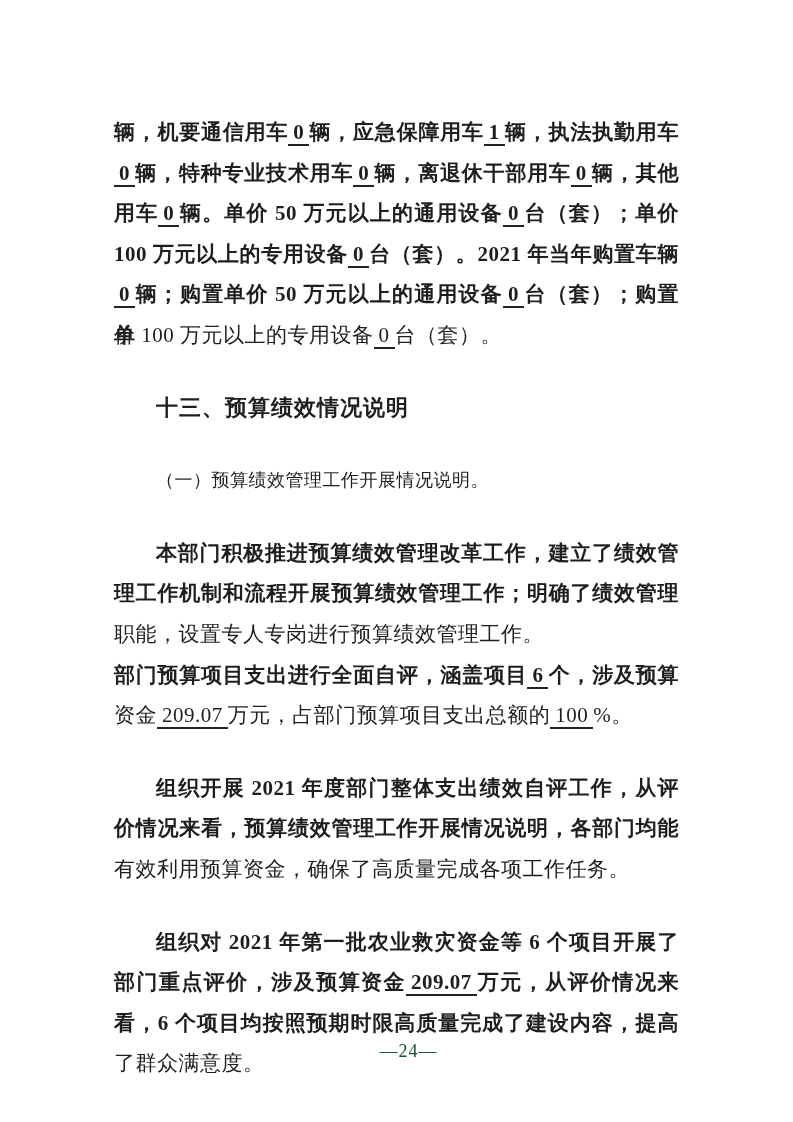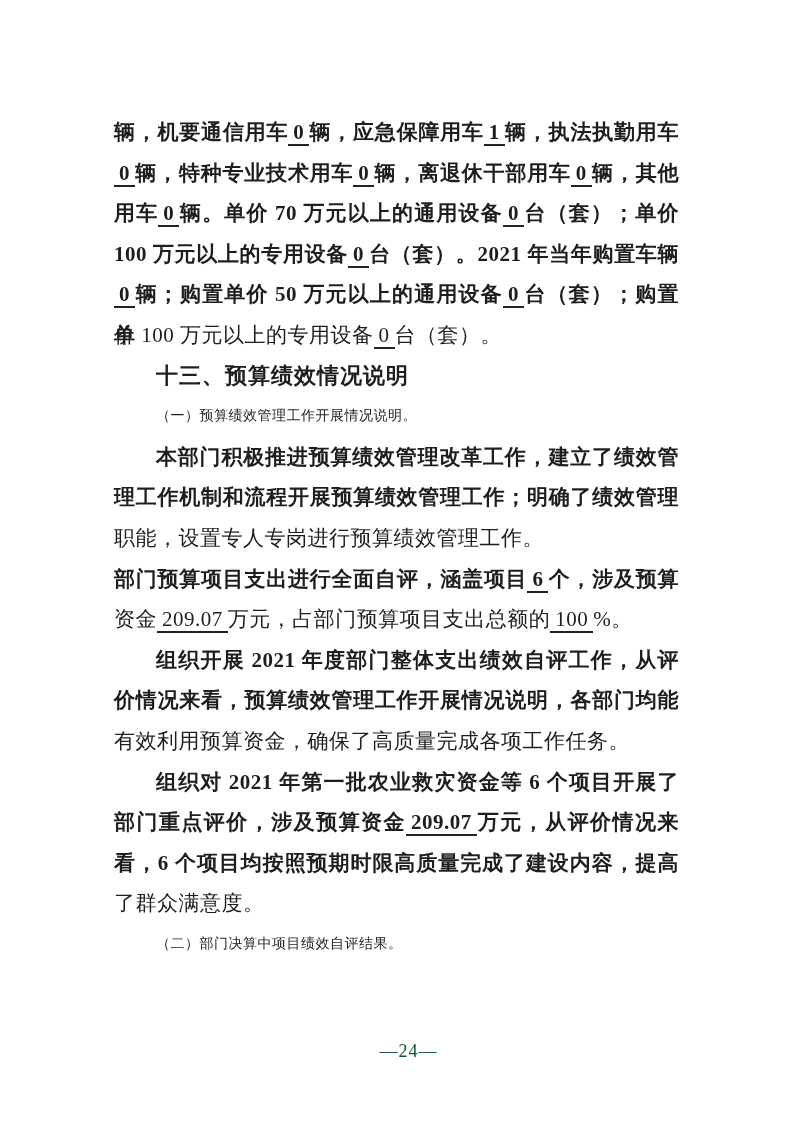--- a/index.html
+++ b/index.html
@@ -29,29 +29,30 @@
     letter-spacing: 0.5px;
     text-align: left;
   }
   .line.justify {
     text-align: justify;
     text-align-last: justify;
     font-weight: bold;
   }
   .line.indent {
     padding-left: 42px;
+    margin-top: 32px;
   }
   .line.h1 {
     font-family: "Liberation Sans", "DejaVu Sans", sans-serif;
     font-weight: bold;
     font-size: 22px;
     letter-spacing: 1px;
   }
   .line.h2 {
-    font-size: 14px;
+    font-size: 18px;
   }
   .u {
     border-bottom: 2px solid #222222;
     padding: 0 5px;
   }
   .footer {
     position: absolute;
     top: 1041px;
     left: 0;
     width: 100%;
@@ -62,21 +63,21 @@
     padding-left: 12px;
   }
 </style>
 </head>
 <body>
 
 <div class="page">
   <div class="content" id="doc-content">
       <div class="line justify"><span>辆，机要通信用车</span><span class="u">0</span><span>辆，应急保障用车</span><span class="u">1</span><span>辆，执法执勤用车</span></div>
       <div class="line justify"><span class="u">0</span><span>辆，特种专业技术用车</span><span class="u">0</span><span>辆，离退休干部用车</span><span class="u">0</span><span>辆，其他</span></div>
-      <div class="line justify"><span>用车</span><span class="u">0</span><span>辆。单价 70 万元以上的通用设备</span><span class="u">0</span><span>台（套）；单价</span></div>
+      <div class="line justify"><span>用车</span><span class="u">0</span><span>辆。单价 50 万元以上的通用设备</span><span class="u">0</span><span>台（套）；单价</span></div>
       <div class="line justify"><span>100 万元以上的专用设备</span><span class="u">0</span><span>台（套）。2021 年当年购置车辆</span></div>
       <div class="line justify"><span class="u">0</span><span>辆；购置单价 50 万元以上的通用设备</span><span class="u">0</span><span>台（套）；购置单</span></div>
       <div class="line last"><span>价 100 万元以上的专用设备</span><span class="u">0</span><span>台（套）。</span></div>
       <div class="line h1 last indent"><span>十三、预算绩效情况说明</span></div>
       <div class="line h2 last indent"><span>（一）预算绩效管理工作开展情况说明。</span></div>
       <div class="line justify indent"><span>本部门积极推进预算绩效管理改革工作，建立了绩效管</span></div>
       <div class="line justify"><span>理工作机制和流程开展预算绩效管理工作；明确了绩效管理</span></div>
       <div class="line last"><span>职能，设置专人专岗进行预算绩效管理工作。</span></div>
       <div class="line justify"><span>部门预算项目支出进行全面自评，涵盖项目</span><span class="u">6</span><span>个，涉及预算</span></div>
       <div class="line last"><span>资金</span><span class="u">209.07</span><span>万元，占部门预算项目支出总额的</span><span class="u">100</span><span>%。</span></div>

